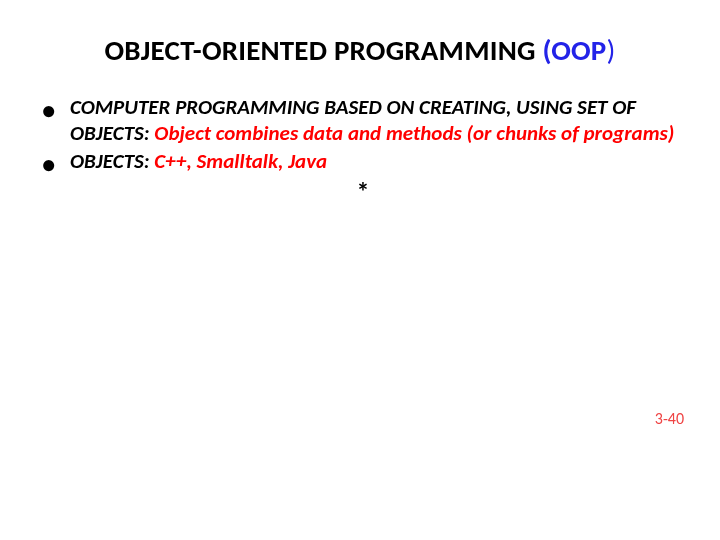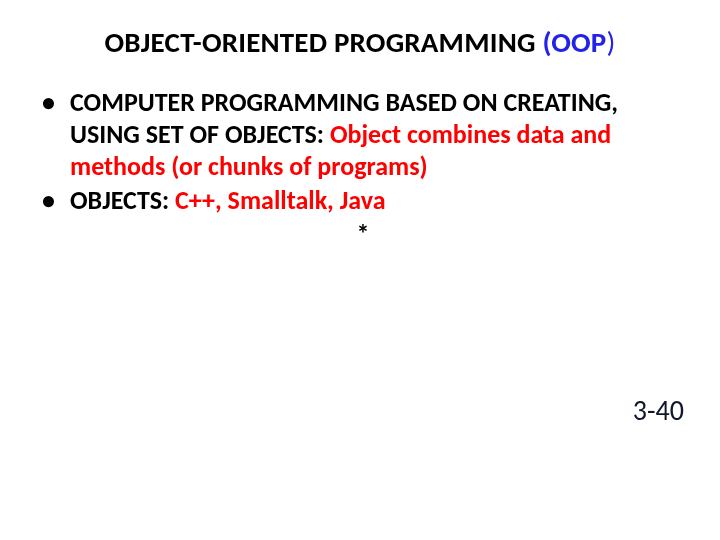--- a/index.html
+++ b/index.html
@@ -1,27 +1,27 @@
 <!DOCTYPE html>
 <html><head>
 <meta charset="utf-8">
 <style>
   * { margin: 0; padding: 0; box-sizing: border-box; }
   html, body { width: 720px; height: 540px; background: #fff; font-family: Calibri, Arial, sans-serif; }
-  .slide { width: 720px; height: 456px; position: relative; padding: 26px 36px 0 36px; }
+  .slide { width: 720px; height: 456px; position: relative; padding: 34px 36px 0 36px; }
   .title { font-size: 29px; font-weight: 700; letter-spacing: 0.2px; color: #000; text-align: center; margin: 0 0 28px 0; line-height: 1.15; }
   .title .oop { color: #2323e8; }
   .title .paren-close { color: #2323e8; font-weight: 400; }
   .body { padding-left: 6px; }
   ul { list-style: none; }
-  li { position: relative; padding-left: 28px; font-size: 26px; font-weight: 700; color: #000; line-height: 1.22; margin-bottom: 2px; }
+  li { position: relative; padding-left: 28px; font-size: 21px; font-weight: 700; color: #000; line-height: 1.22; margin-bottom: 2px; font-style: italic; }
   li::before { content: "•"; position: absolute; left: 0; top: 0; color: #000; font-size: 26px; }
   .red { color: #ff0000; }
   .star { text-align: center; font-size: 26px; font-weight: 700; color: #000; margin-top: 0; }
-  .pagenum { position: absolute; right: 36px; bottom: 28px; font-size: 28px; color: #0f172a; }
+  .pagenum { position: absolute; right: 36px; bottom: 28px; font-size: 16px; color: #ef4444; }
 </style>
 </head>
 <body>
 
 <div class="slide">
 
   <h1 class="title">
     <span>OBJECT-ORIENTED PROGRAMMING</span>
     <span class="oop">(OOP</span><span class="paren-close">)</span>
   </h1>

